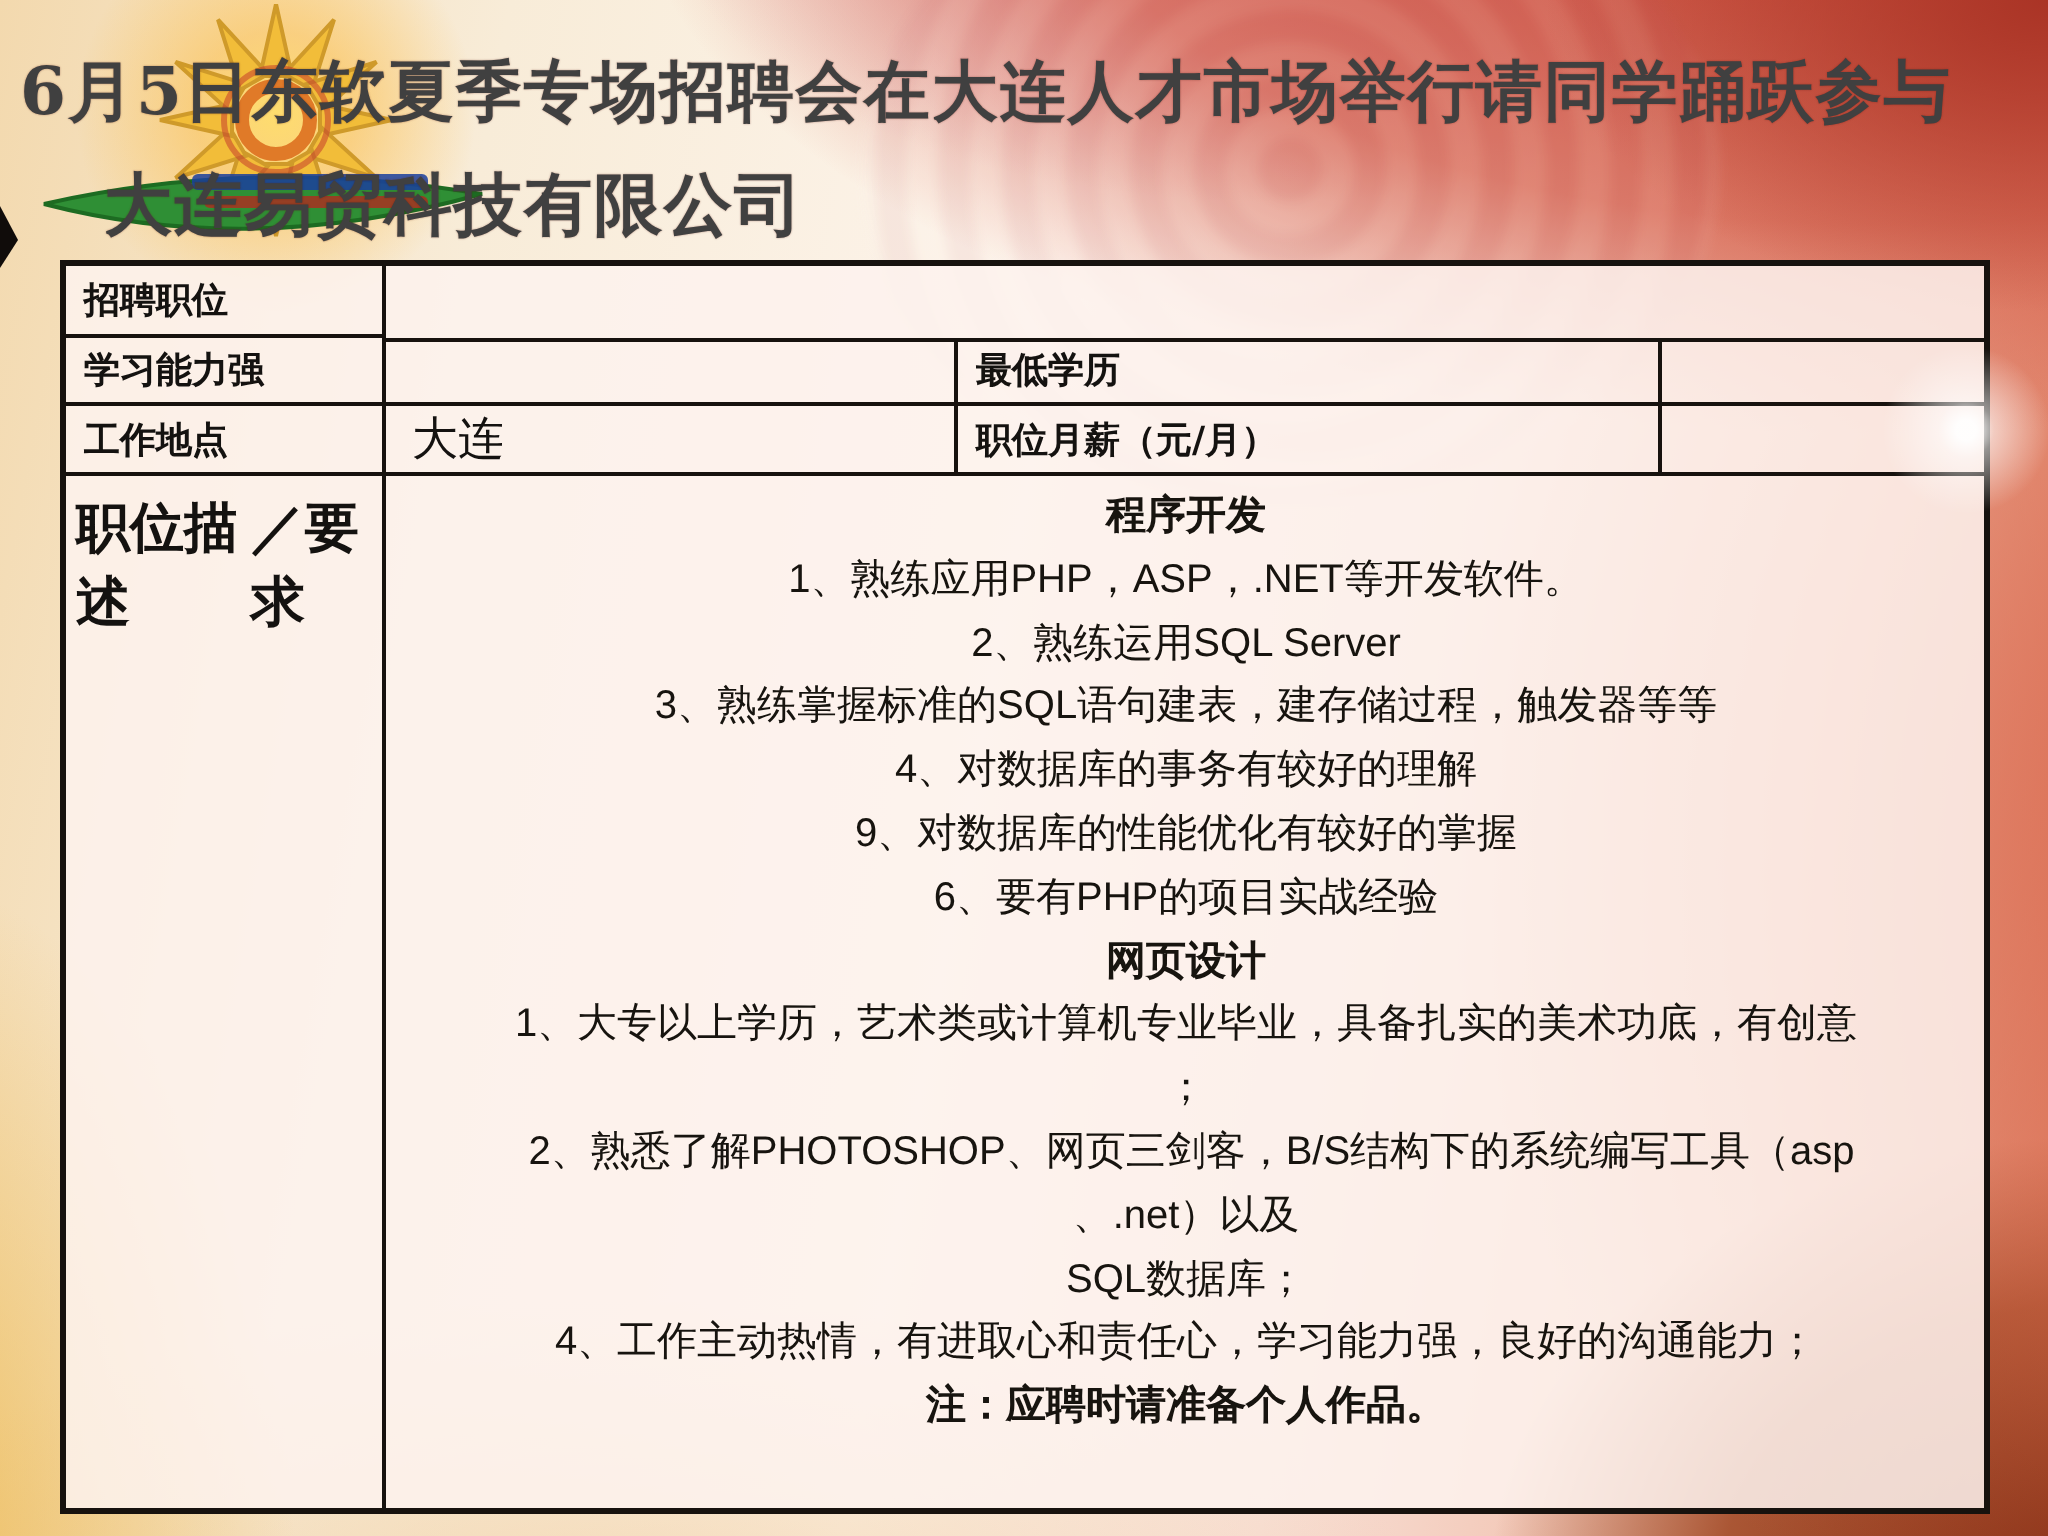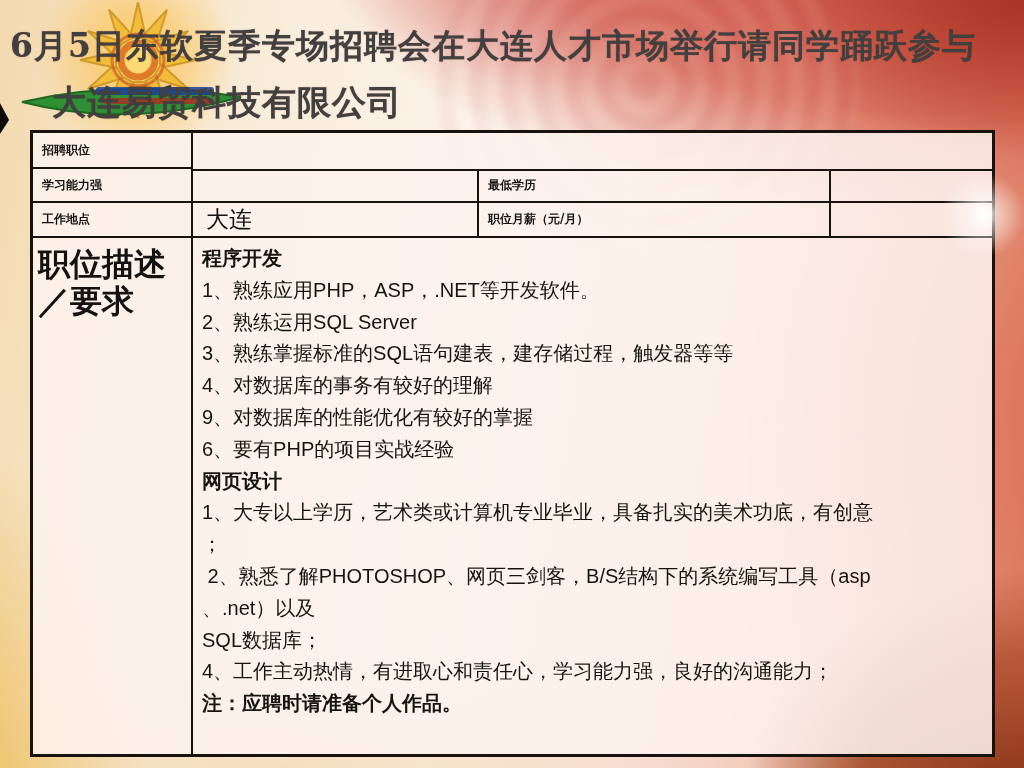--- a/index.html
+++ b/index.html
@@ -42,33 +42,33 @@
   .jobtable{
     position:absolute;left:30px;top:130px;width:965px;height:627px;box-sizing:border-box;
     border:3px solid #17120e;display:grid;
     grid-template-columns:160px 286px 352px 1fr;
     grid-template-rows:36px 34px 35px 1fr;
     background:rgba(253,242,237,0.86);
   }
   .cell{box-sizing:border-box;display:flex;align-items:center;overflow:hidden;color:#141210;}
   .br{border-right:2px solid #17120e;}
   .bb{border-bottom:2px solid #17120e;}
-  .lab{font-family:"DejaVu Serif",serif;font-weight:bold;font-size:12px;padding-left:9px;}
+  .lab{font-family:"DejaVu Serif",serif;font-weight:bold;font-size:18px;padding-left:9px;}
   .val{font-family:"DejaVu Serif",serif;font-size:23px;padding-left:13px;}
   .span3{grid-column:2 / 5;margin-top:36px;}
   .desc-label{
-    grid-column:1;grid-row:4;align-items:flex-start;flex-direction:column;justify-content:flex-start;
-    font-family:"DejaVu Serif",serif;font-weight:bold;font-size:32px;line-height:37px;
+    grid-column:1;grid-row:4;align-items:flex-start;justify-content:flex-start;
+    font-family:"DejaVu Serif",serif;font-weight:bold;font-size:27px;line-height:37px;
     padding:8px 0 0 5px;
   }
   .desc-body{
     grid-column:2 / 5;grid-row:4;display:block;
     padding:5px 8px 0 9px;font-size:20px;line-height:31.8px;color:#17140f;
   }
-  .desc-line{white-space:pre;}
+  .desc-line{white-space:pre;text-align:center;}
   .desc-line.bold{font-weight:bold;}
 </style>
 </head>
 <body>
 
 <div class="rings"></div>
 <div class="edge-mark"></div>
 
 <svg class="logo" viewBox="0 0 244 132">
   <g transform="translate(130,58)">

